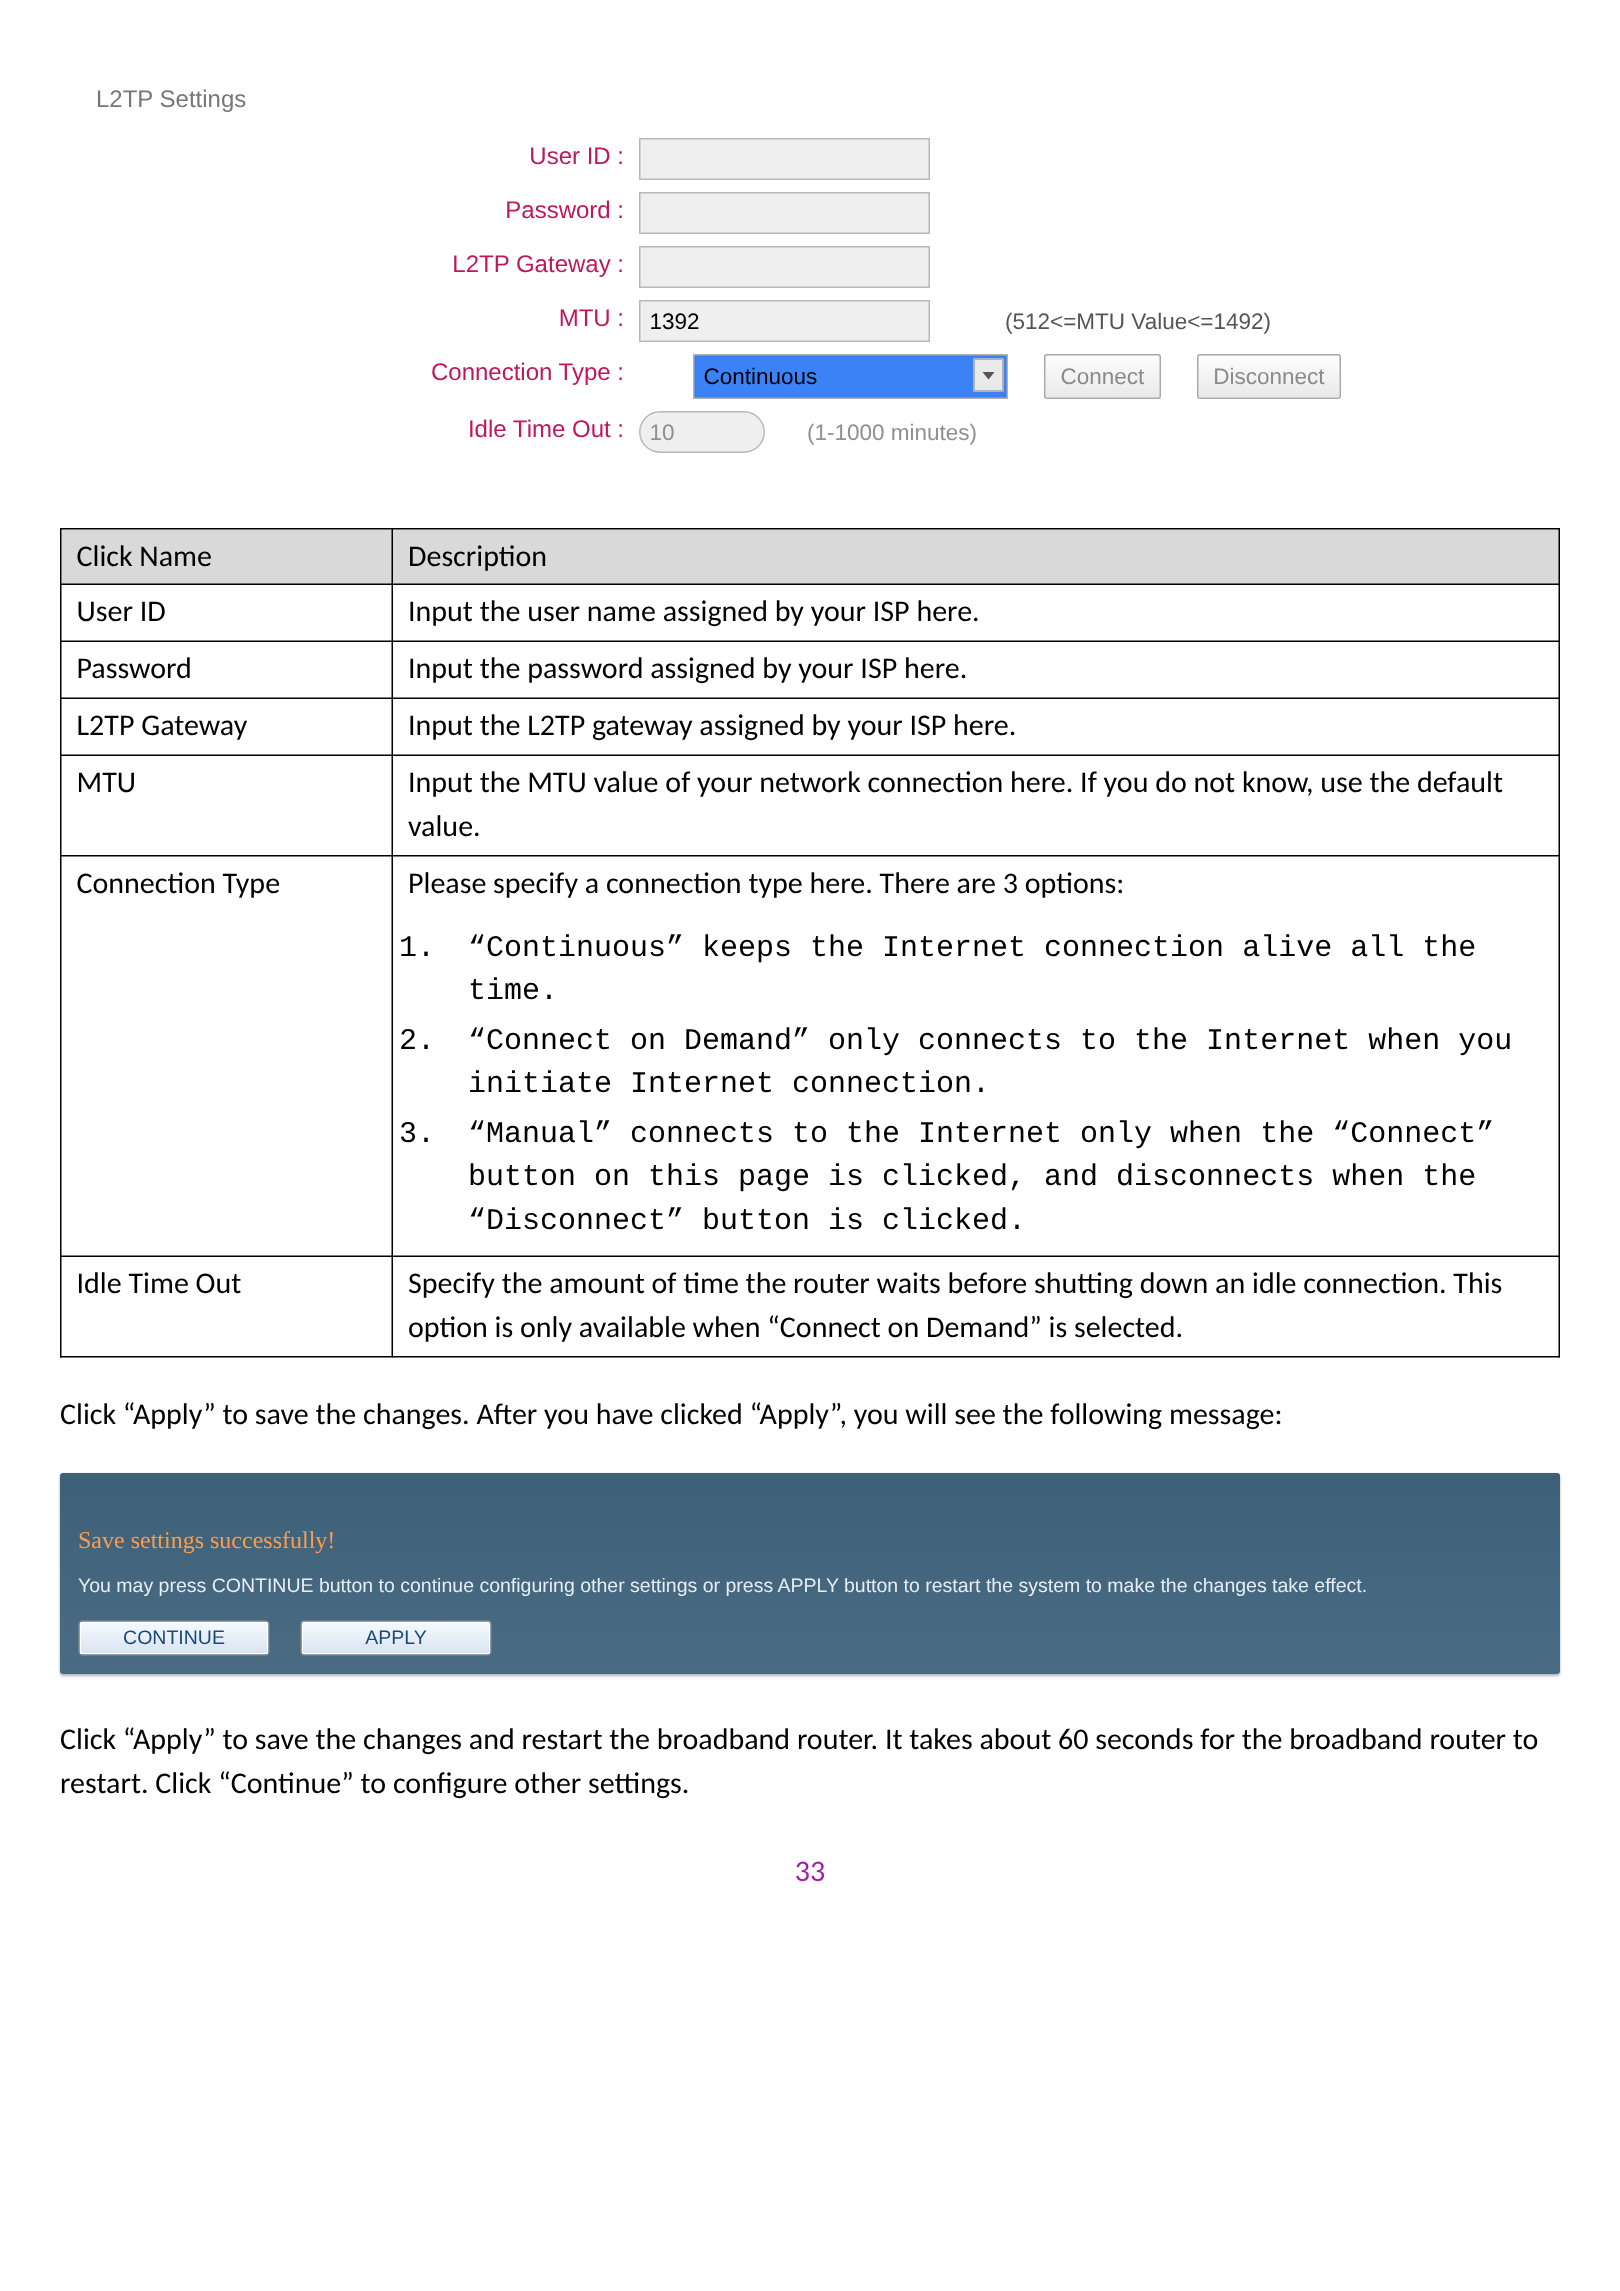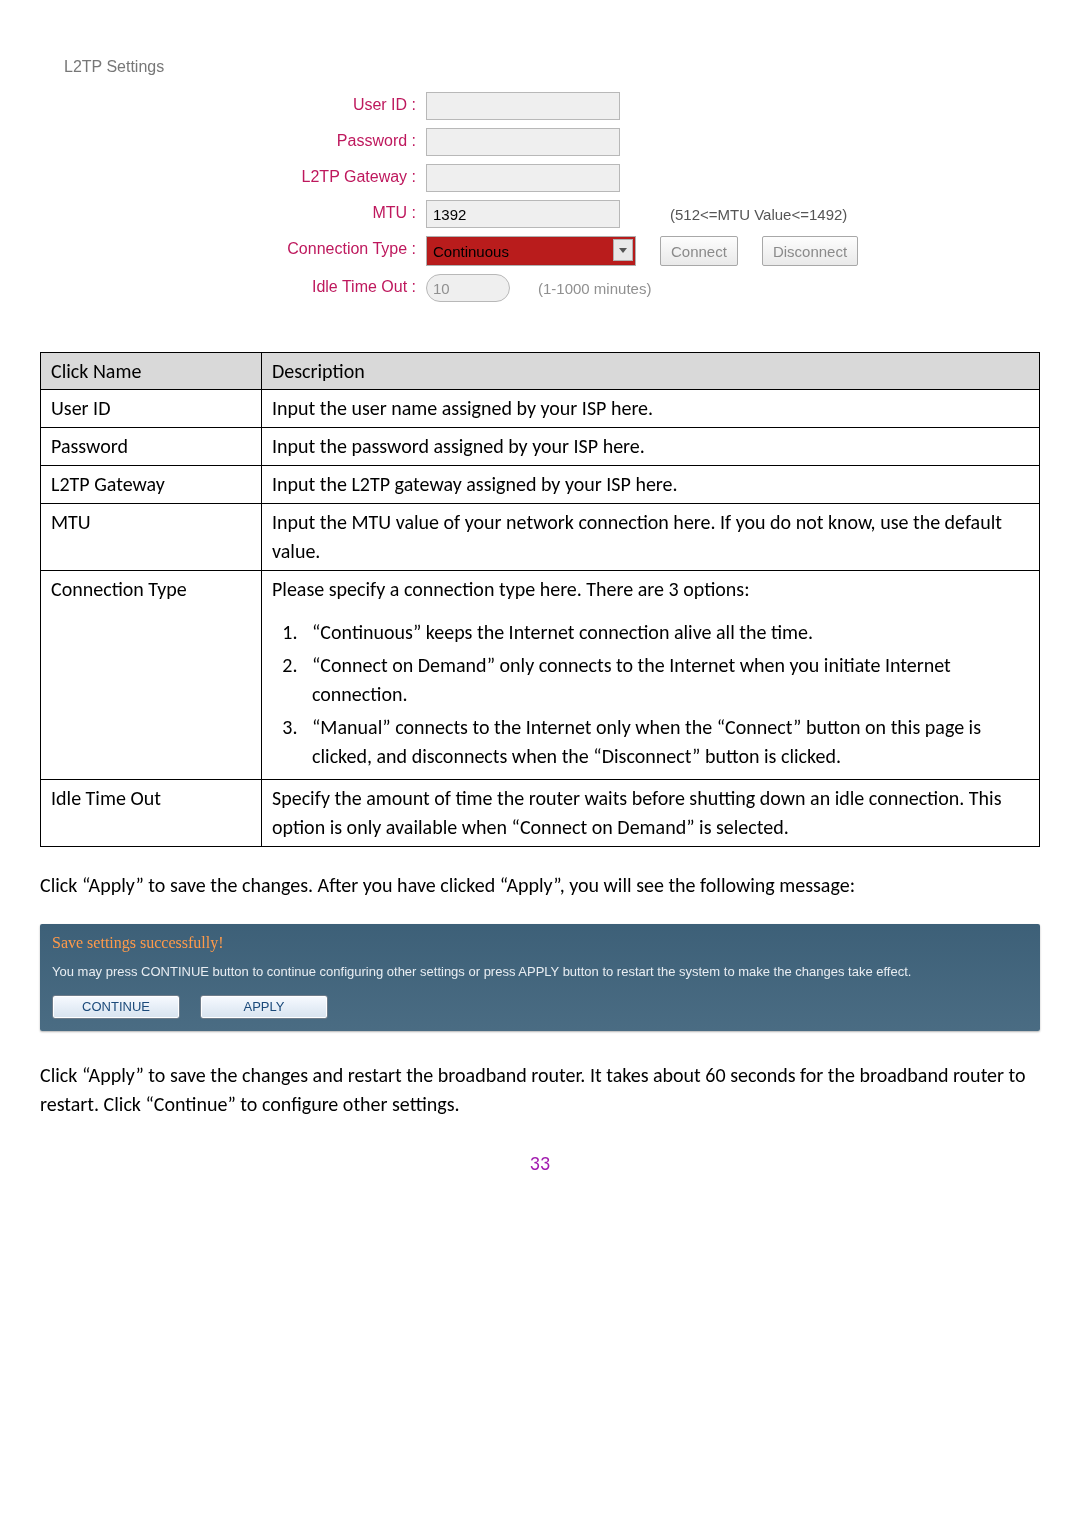--- a/index.html
+++ b/index.html
@@ -61,31 +61,32 @@
   }
   .input-text.narrow { width: 70px; border-radius: 14px; }
   .hint {
     font-family: Arial, sans-serif;
     font-size: 15px;
     color: #555;
     margin-left: 26px;
   }
   .hint.tight { margin-left: 4px; }
   .dropdown {
-    background: #b91c1c;
+    background: #3b82f6;
     border: 1px solid #b0b0b0;
     height: 24px;
     padding: 2px 22px 2px 6px;
     font-family: Arial, sans-serif;
     font-size: 15px;
     width: 180px;
     position: relative;
     display: flex;
     align-items: center;
     box-shadow: inset 0 0 0 1px rgba(0,0,0,0.03);
+    margin-left: 36px;
   }
   .dd-arrow-btn {
     position: absolute;
     right: 2px; top: 2px;
     width: 18px; height: 20px;
     background: #e9e9e9;
     border: 1px solid #b0b0b0;
     display:flex;align-items:center;justify-content:center;
   }
   .dd-arrow {
@@ -114,21 +115,21 @@
     border: 1px solid #000;
     padding: 4px 10px;
     vertical-align: top;
     text-align: left;
     font-weight: normal;
   }
   table.desc th {
     background: #d9d9d9;
   }
   .cellwide { line-height: 1.45; }
-  ol.opts { margin: 14px 0 4px 0; padding-left: 30px; }
+  ol.opts { margin: 14px 0 4px 0; padding-left: 30px; font-family: Liberation Mono, monospace; }
   ol.opts li { padding-left: 10px; margin-bottom: 4px; }
 
   p.bodytext { font-size: 20px; line-height: 1.45; margin: 24px 0; }
 
   
   .save-panel {
     width: 100%;
     background: linear-gradient(#3d6078,#4a6c83);
     color: #fff;
     border-radius: 2px;
@@ -136,20 +137,21 @@
     box-sizing: border-box;
     font-family: Arial, sans-serif;
     margin: 10px 0 30px 0;
     box-shadow: 0 1px 2px rgba(0,0,0,0.3);
   }
   .save-title {
     color: #ff9a4a;
     font-family: Georgia, 'Times New Roman', serif;
     font-size: 16px;
     padding: 4px 2px 8px 2px;
+    margin-top: 27px;
   }
   .save-msg {
     font-size: 13px;
     color: #e8edf2;
     padding: 0 2px 10px 2px;
     line-height: 1.4;
   }
   .save-btns { display:flex; gap:20px; padding: 4px 2px 2px 2px; }
   .winbtn {
     background: linear-gradient(#f7faff,#d7e3ef);

